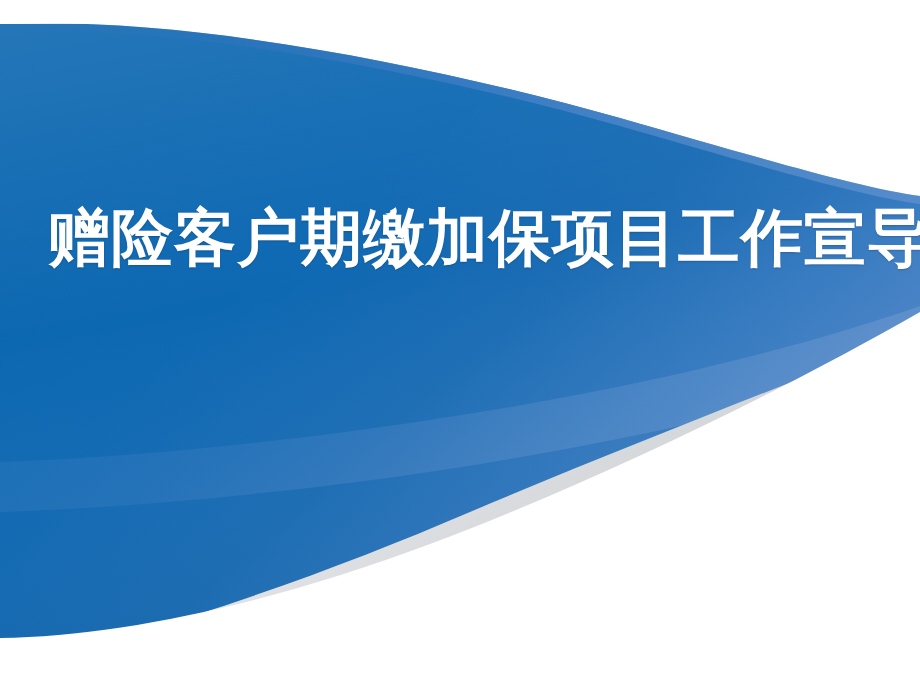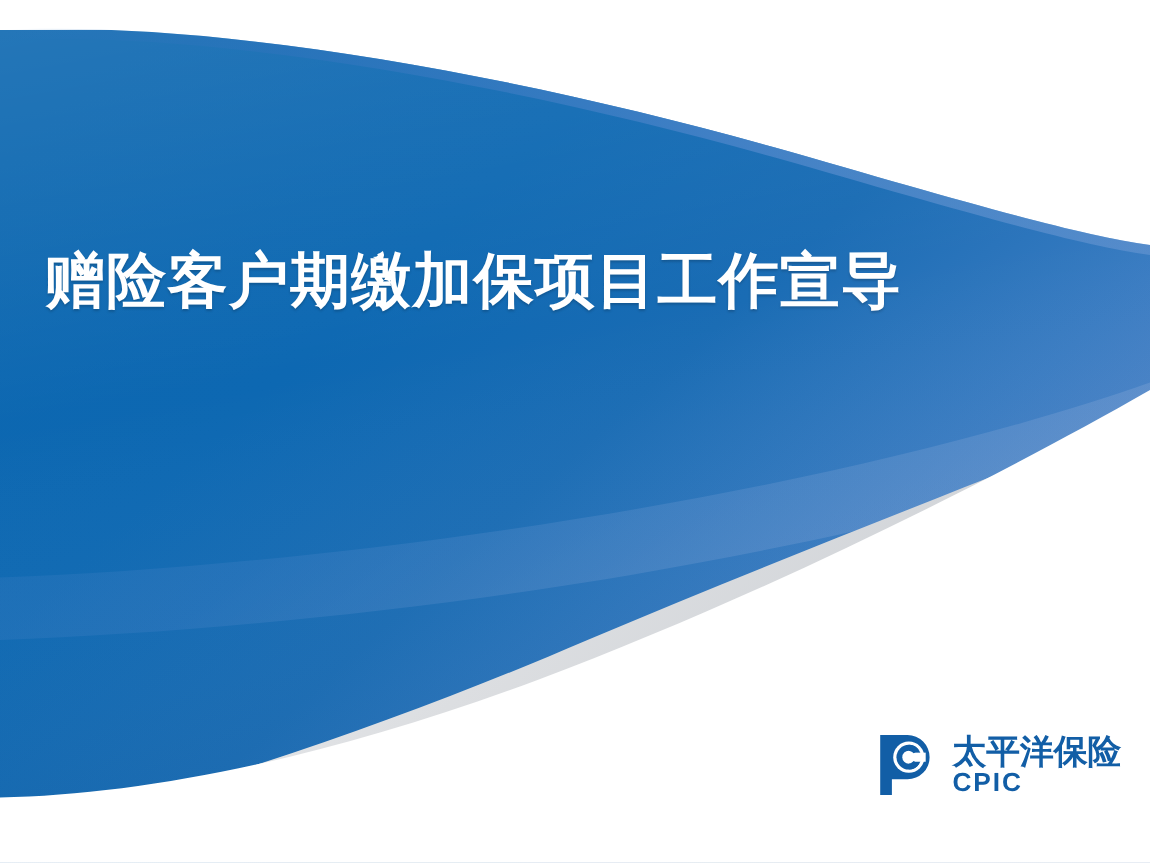--- a/index.html
+++ b/index.html
@@ -29,22 +29,22 @@
   .layer {
     position: absolute;
   }
   #title-block {
     left: 36px;
     top: 196px;
     width: 800px;
     z-index: 5;
   }
   #slide-title {
-    margin: 0;
-    font-size: 48px;
+    margin: 12px;
+    font-size: 62px;
     line-height: 60px;
     font-weight: bold;
     color: #ffffff;
     letter-spacing: 1px;
     white-space: nowrap;
     text-shadow: 0 1px 2px rgba(0,0,0,0.18);
   }
   #subtitle-block {
     left: 168px;
     top: 392px;
@@ -203,51 +203,14 @@
     <g>
       <path d="M 0,0 L 920,0 L 920,6 L 0,22 Z" fill="#ffffff"></path>
     </g>
   </svg>
 
   <div class="layer" id="title-block">
     <h1 id="slide-title">赠险客户期缴加保项目工作宣导</h1>
   </div>
 
 
-  <div class="layer" id="logo-block">
-    <svg id="logo-mark" viewBox="0 0 100 100">
-
-      <path d="M 8,4
-               L 8,96
-               L 26,96
-               L 26,72
-               L 50,72
-               A 34,34 0 0 0 50,4
-               Z" fill="#125ea6"></path>
-
-      <circle cx="52" cy="38" r="24" fill="#ffffff"></circle>
-
-      <path d="M 52,18
-               A 20,20 0 1 0 52,58
-               A 20,20 0 1 1 52,18 Z" fill="#125ea6" opacity="0"></path>
-      <circle cx="52" cy="38" r="19" fill="#125ea6"></circle>
-      <circle cx="52" cy="38" r="10" fill="#ffffff"></circle>
-
-      <rect x="52" y="31" width="26" height="14" fill="#ffffff"></rect>
-      <circle cx="52" cy="38" r="19" fill="none" stroke="#125ea6" stroke-width="0"></circle>
-
-      <path d="M 52,19
-               A 19,19 0 0 1 67.5,27
-               L 59.5,32
-               A 10,10 0 0 0 52,28 Z" fill="#125ea6"></path>
-      <path d="M 52,57
-               A 19,19 0 0 0 67.5,49
-               L 59.5,44
-               A 10,10 0 0 1 52,48 Z" fill="#125ea6"></path>
-    </svg>
-
-    <div id="logo-text">
-      <div id="logo-cn">太平洋保险</div>
-      <div id="logo-en">CPIC</div>
-    </div>
-  </div>
 
 </div>
 
 </body></html>

